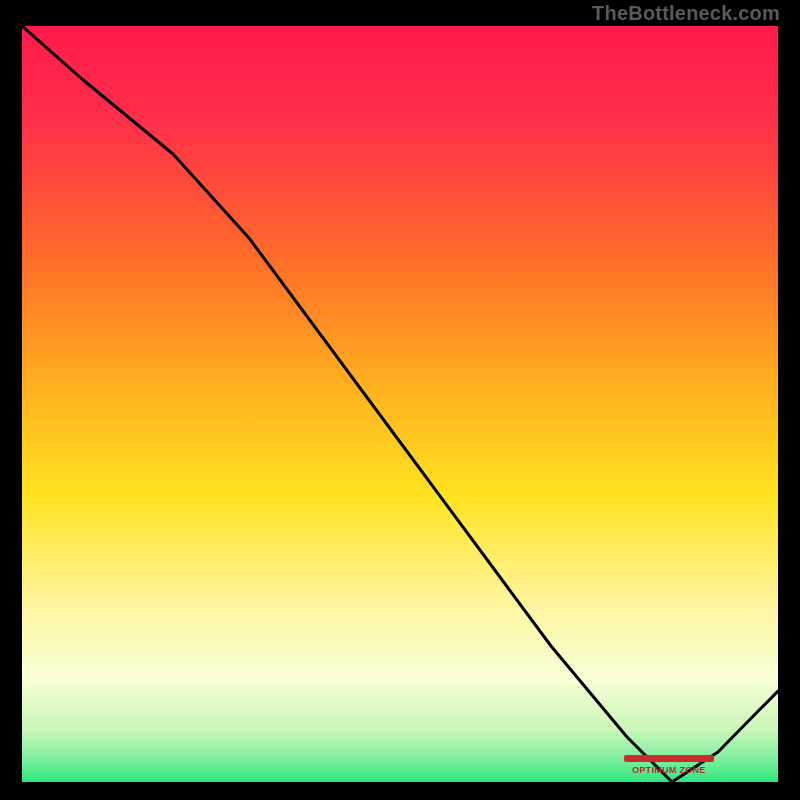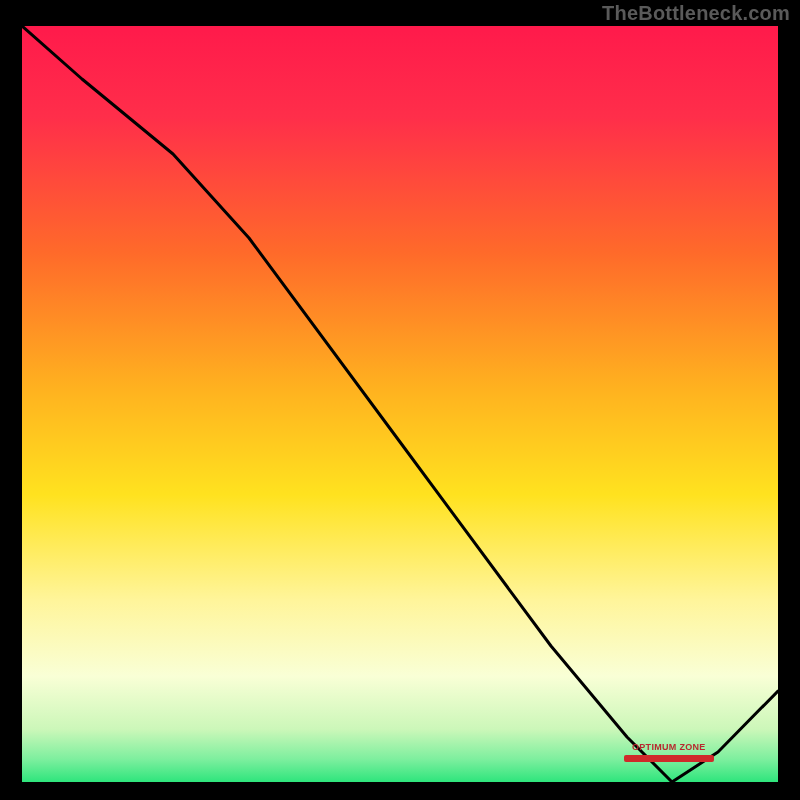--- a/index.html
+++ b/index.html
@@ -13,21 +13,21 @@
   }
   .frame {
     position: relative;
     width: 800px;
     height: 800px;
     background: #000;
   }
   .watermark {
     position: absolute;
     top: 2px;
-    right: 10px;
+    right: 20px;
     color: #5a5a5a;
     font-size: 20px;
     font-weight: 600;
     letter-spacing: 0.2px;
     user-select: none;
   }
   .plot-outer {
     position: absolute;
     left: 22px;
     top: 26px;
@@ -47,20 +47,21 @@
     display: block;
   }
   .marker-label {
     position: absolute;
     color: #b8292f;
     font-size: 9px;
     font-weight: 700;
     letter-spacing: 0.3px;
     white-space: nowrap;
     user-select: none;
+    margin-top: 23px;
   }
 </style>
 </head>
 <body>
 
 <div class="frame">
 
   <div class="watermark">TheBottleneck.com</div>
 
   <div class="plot-outer">

